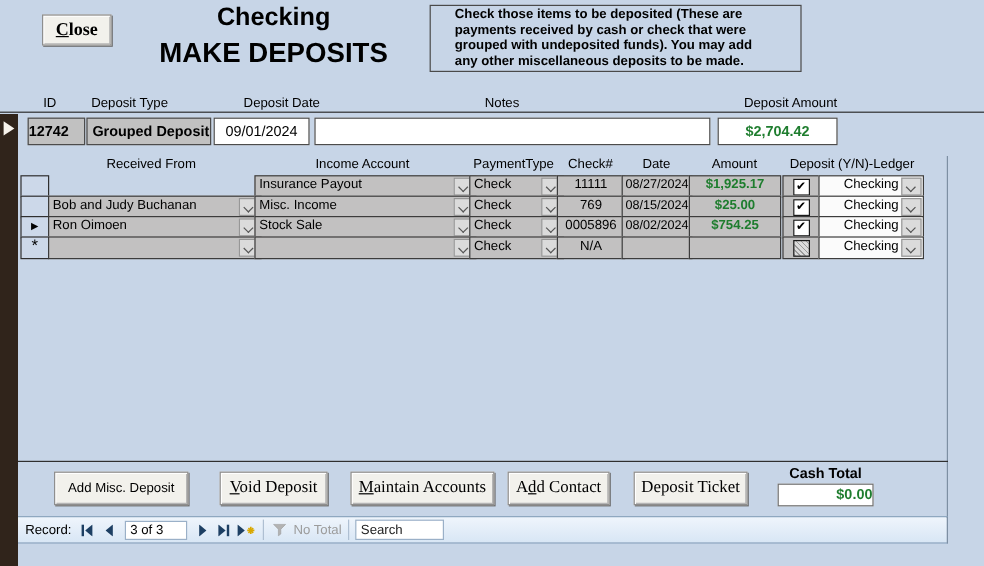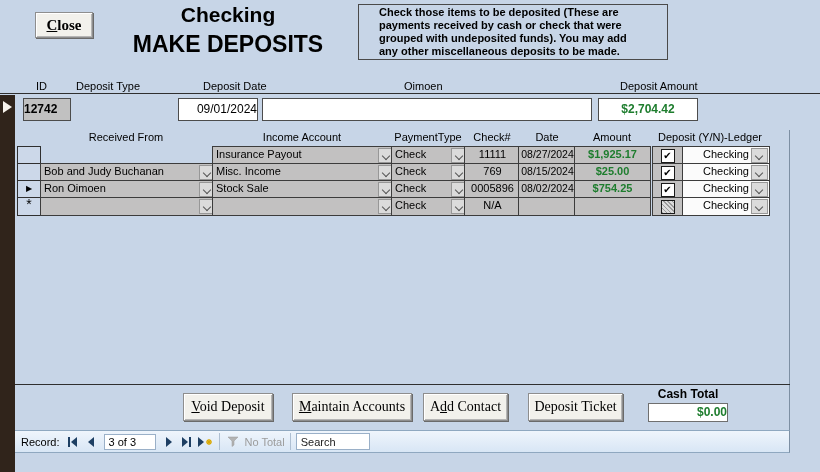--- a/index.html
+++ b/index.html
@@ -80,30 +80,31 @@
   <div class="abs btn3d close-btn">
       <span><u>C</u><span>lose</span></span>
     </div>
   <div class="abs title1">Checking</div>
   <div class="abs title2">MAKE DEPOSITS</div>
   <div class="abs instr">Check those items to be deposited (These are payments received by cash or check that were grouped with undeposited funds).  You may add any other miscellaneous deposits to be made.</div>
 
   <div class="abs flabel" style="left:36px;">ID</div>
   <div class="abs flabel" style="left:76px;">Deposit Type</div>
   <div class="abs flabel" style="left:203px;">Deposit Date</div>
-  <div class="abs flabel" style="left:404px;">Oimoen</div>
+  <div class="abs flabel" style="left:404px;">Notes</div>
   <div class="abs flabel" style="left:620px;">Deposit Amount</div>
   <div class="abs hline"></div>
 
   <div class="abs strip">
     <div class="abs strip-arrow" style="left:3px;top:6px;"></div>
   </div>
 
   <div class="abs fbox locked" style="left:23px;width:48px;text-align:left;">12742</div>
-  <div class="abs fbox" style="left:178px;width:80px;text-align:right;">09/01/2024</div>
+  <div class="abs fbox locked" style="left:72px;width:104px;padding-left:4px;">Grouped Deposit</div>
+  <div class="abs fbox" style="left:178px;width:80px;text-align:center;">09/01/2024</div>
   <div class="abs fbox" style="left:262px;width:330px;"></div>
   <div class="abs fbox money" style="left:598px;width:100px;text-align:center;">$2,704.42</div>
 
   <div class="abs subform">
 
     <span class="gh" style="left:25px;width:172px;">Received From</span>
     <span class="gh" style="left:198px;width:178px;">Income Account</span>
     <span class="gh" style="left:377px;width:72px;">PaymentType</span>
     <span class="gh" style="left:451px;width:52px;">Check#</span>
     <span class="gh" style="left:505px;width:54px;">Date</span>
@@ -161,20 +162,21 @@
       <div class="cell ctr money" style="left:559px;width:75px;"></div>
       <div class="cell ctr" style="left:637px;width:29px;">
           <div class="checkbox hatched"></div>
         </div>
       <div class="cell ctr white" style="left:667px;width:86px;"><span>Checking</span><span class="dd"></span></div>
     </div>
   </div>
 
   <div class="abs sep"></div>
 
+  <div class="abs btn3d fbtn sans" style="left:45px;width:112px;">Add Misc. Deposit</div>
   <div class="abs btn3d fbtn" style="left:183px;width:90px;">
       <span><u>V</u><span>oid Deposit</span></span>
     </div>
   <div class="abs btn3d fbtn" style="left:292px;width:120px;text-align:right;">
       <span><u>M</u><span>aintain Accounts</span></span>
     </div>
   <div class="abs btn3d fbtn" style="left:423px;width:85px;">
       <span><span>A</span><u>d</u><span>d Contact</span></span>
     </div>
   <div class="abs btn3d fbtn" style="left:528px;width:95px;">Deposit Ticket</div>

